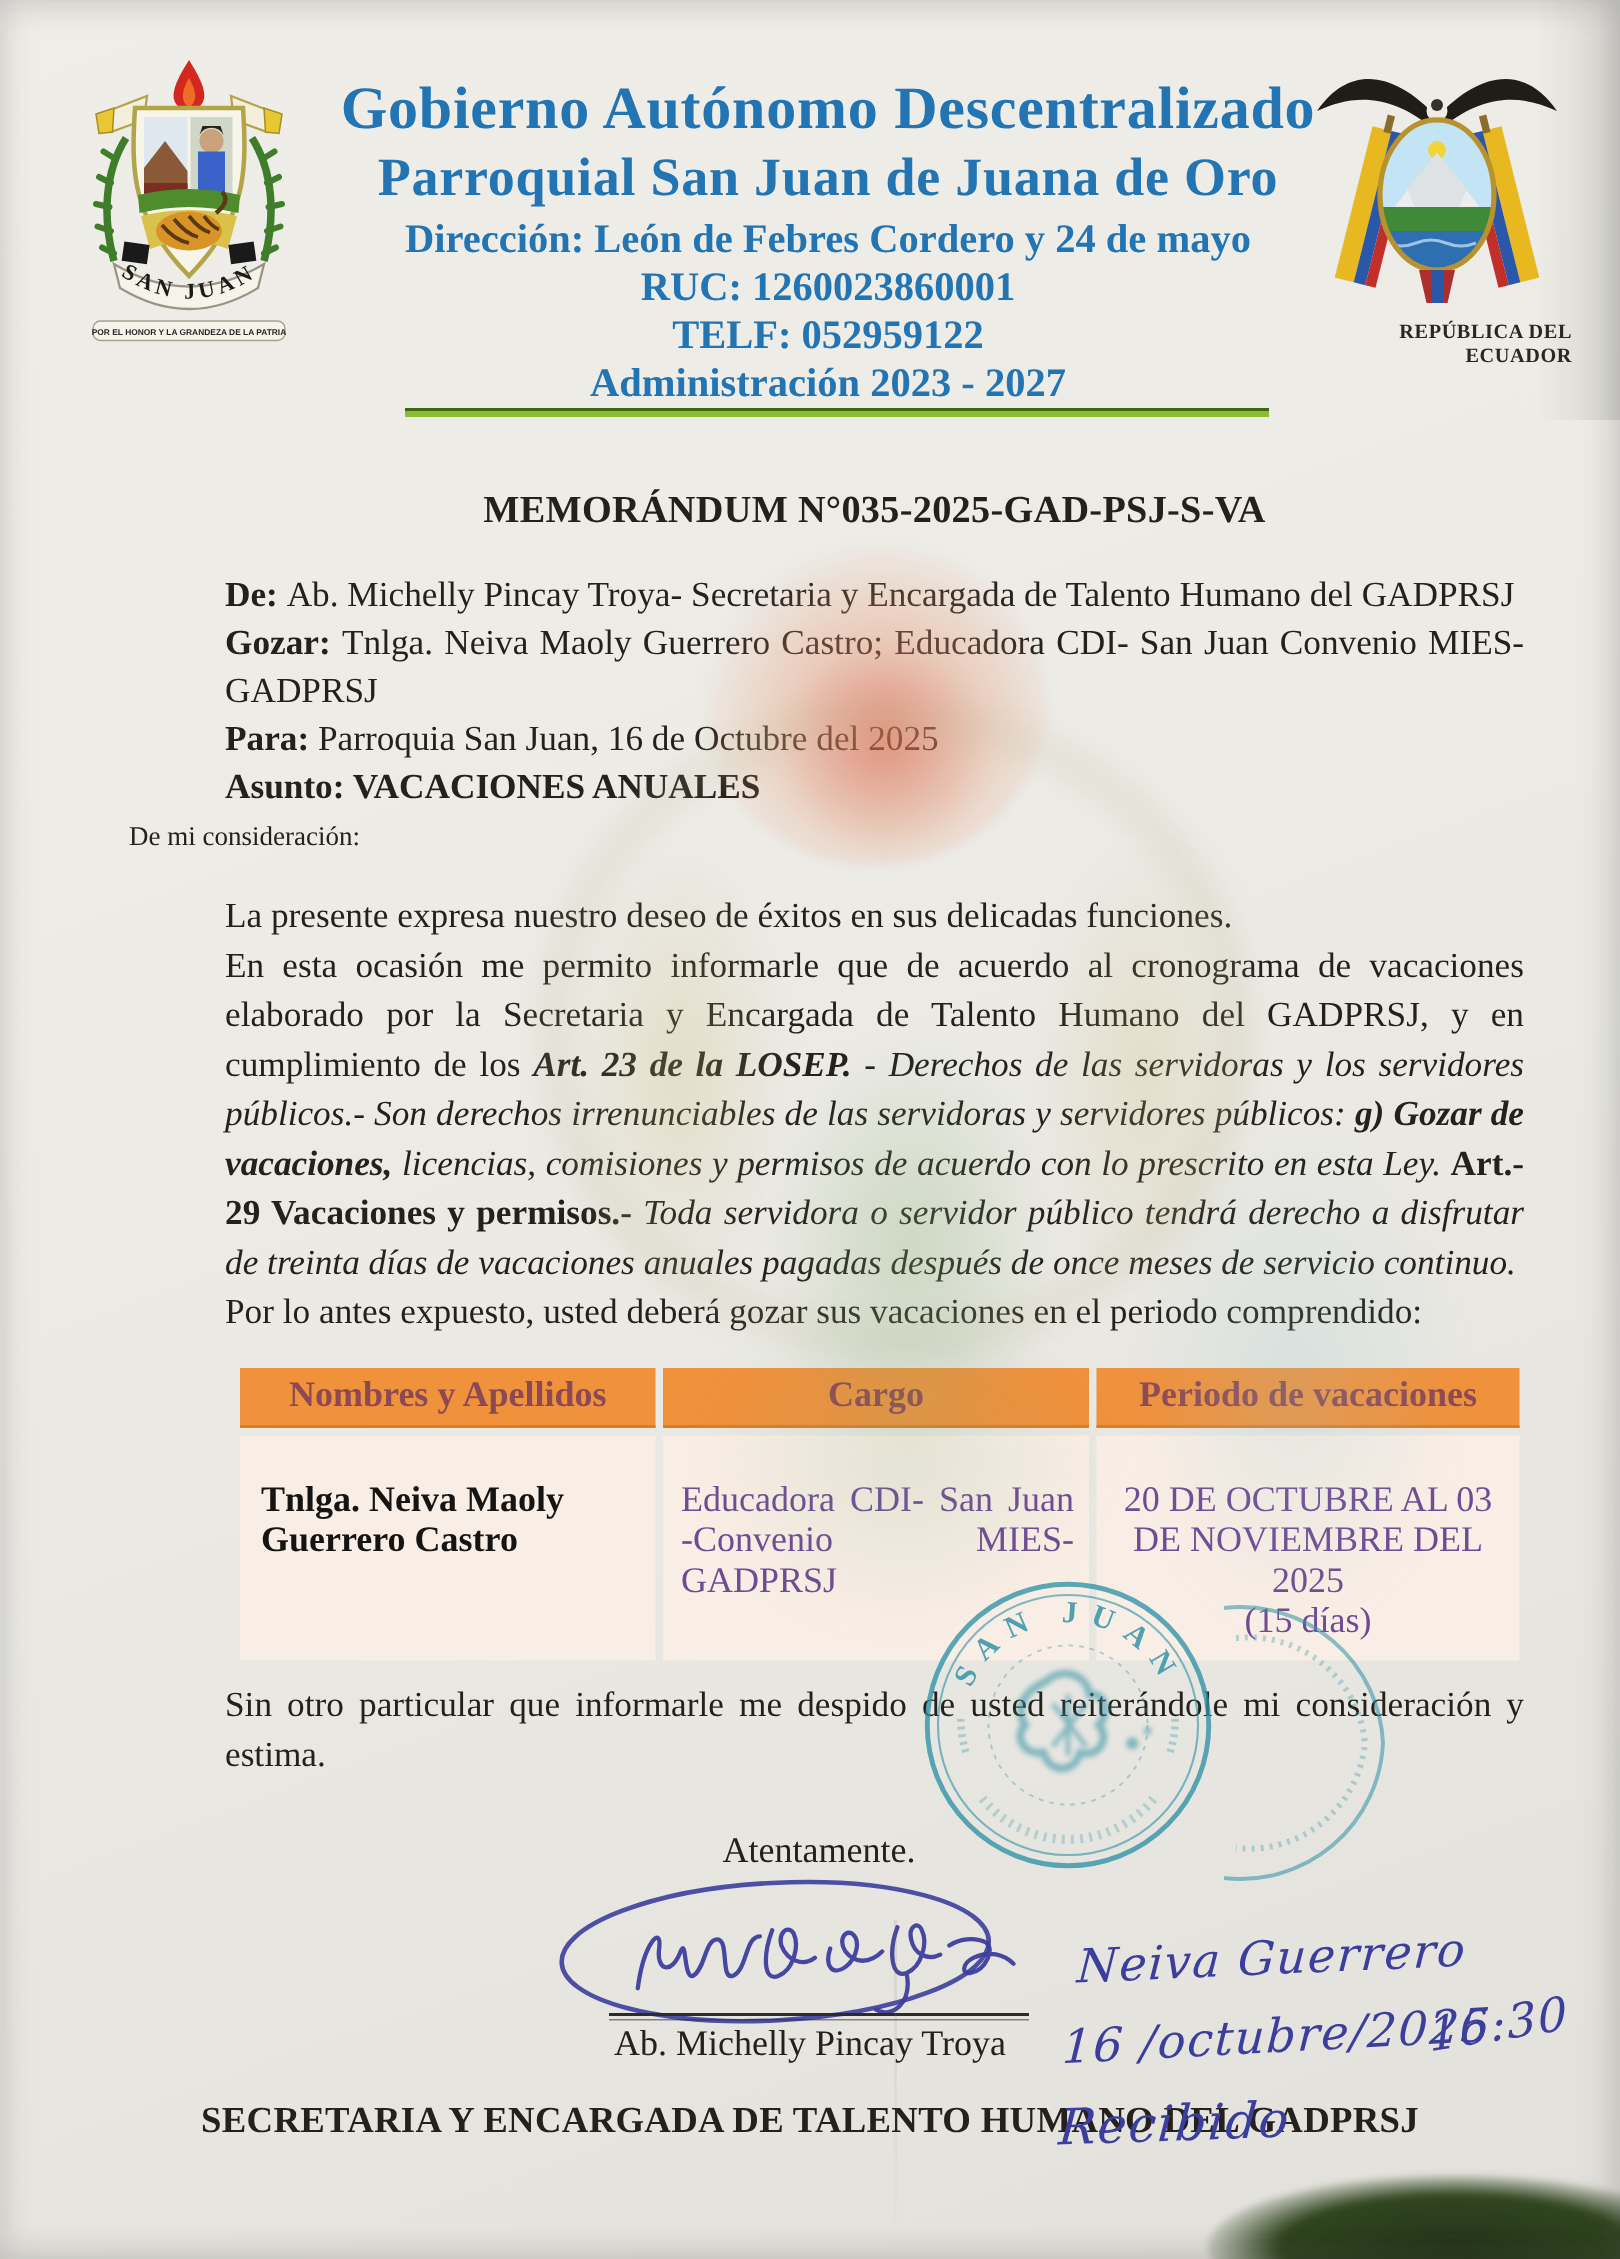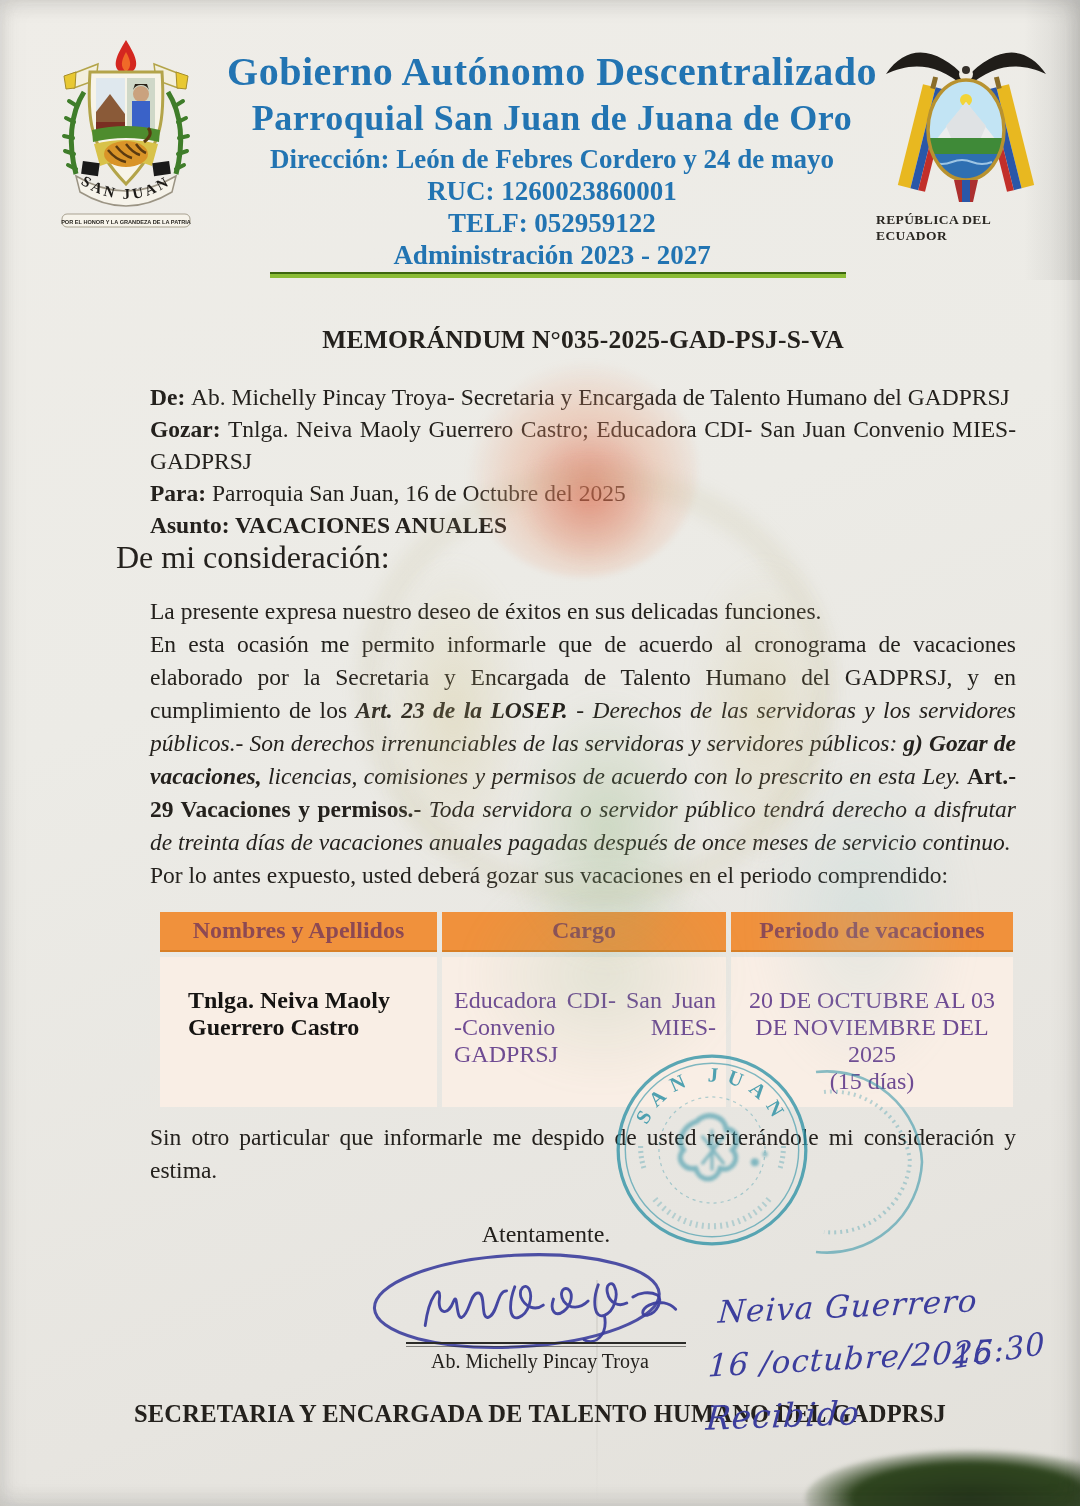--- a/index.html
+++ b/index.html
@@ -36,52 +36,52 @@
   .wm-blue{left:752px; top:750px; width:220px; height:340px; filter:blur(11px);
     background:radial-gradient(ellipse, rgba(150,200,205,.20) 0%, rgba(150,200,205,0) 70%);}
   .wm-base{left:462px; top:860px; width:280px; height:230px; filter:blur(10px);
     background:radial-gradient(ellipse, rgba(120,170,130,.16) 0%, rgba(120,170,130,0) 70%);}
   .desk-edge{position:absolute; right:-55px; bottom:-40px; width:330px; height:96px; border-radius:50%;
     background:radial-gradient(ellipse, #26361c 0%, #2f451f 50%, rgba(47,69,31,0) 74%); filter:blur(2px);}
   .crease-v{position:absolute; left:596px; top:1280px; width:2px; height:226px;
     background:linear-gradient(rgba(110,105,96,.14), rgba(110,105,96,0)); pointer-events:none;}
   
   .seal-left{position:absolute; left:46px; top:34px; width:160px;}
-  .seal-right{position:absolute; right:22px; top:28px; width:182px; text-align:left;}
+  .seal-right{position:absolute; right:32px; top:28px; width:182px; text-align:right;}
   .seal-right .caption{font-size:13.5px; font-weight:bold; letter-spacing:.4px; color:#2a2722; margin-top:2px;}
   
   .header{padding-top:52px; text-align:center; transform:translateX(12px); line-height:1;}
   .h-line1{font-size:40px; font-weight:bold; color:var(--blue); letter-spacing:.5px;}
   .h-line2{font-size:36px; font-weight:bold; color:var(--blue); margin-top:8px; letter-spacing:.5px;}
   .h-addr{font-size:27px; font-weight:bold; color:var(--blue); margin-top:10px;}
   .h-ruc,.h-telf,.h-admin{font-size:27px; font-weight:bold; color:var(--blue); margin-top:5px;}
   .green-line{width:576px; height:6px; margin:3px auto 0; transform:translateX(6px);
     background:linear-gradient(to bottom, var(--green_dark) 0 32%, var(--green_line) 32% 100%);}
   
   .memo-title{margin:47px 64px 0 150px; text-align:center; font-size:25.5px; font-weight:bold; letter-spacing:.2px;}
   .fields{margin:26px 64px 0 150px; font-size:23.5px; line-height:32px; text-align:justify;}
-  .salutation{margin:0 64px 0 116px; font-size:32px; line-height:32px;}
+  .salutation{margin:0 64px 0 86px; font-size:18px; line-height:32px;}
   .bodytext{margin:22px 64px 0 150px; font-size:23.5px; line-height:33px;}
   .bodytext p.just{text-align:justify;}
   .b{font-weight:bold;} .i{font-style:italic;}
   
   .vac-table{margin:20px 0 0 160px; width:853px; display:grid; grid-template-columns:277px 284px 282px; gap:5px; font-size:24px;}
   .vac-th{background:var(--orange); color:var(--maroon); font-weight:bold; text-align:center; padding:5px 0 6px; border-bottom:2px solid #d87f26;}
   .vac-td{background:#f9eee5; min-height:150px;}
-  .vac-td.name{color:#161412; font-weight:bold; padding:30px 12px 8px 28px;}
+  .vac-td.name{color:#161412; font-weight:bold; padding:30px 12px 8px 14px;}
   .vac-td.cargo{color:var(--purple); padding:30px 10px 8px 12px; text-align:justify;}
   .vac-td.periodo{color:var(--purple); padding:30px 8px 8px 8px; text-align:center;}
   
   .closing{margin:14px 64px 0 150px; font-size:23.5px; line-height:33px; text-align:justify;}
   .atent{margin-top:34px; text-align:center; font-size:24px; transform:translateX(6px);}
   .sig-area{position:relative; height:150px; margin-top:2px;}
   .sig-svg{position:absolute; left:362px; top:-8px; width:330px; height:112px;}
   .sig-underline{position:absolute; left:406px; top:92px; width:280px; height:5px;
     border-top:2.5px solid #2b2b28; border-bottom:1px solid rgba(43,43,40,.55);}
-  .sig-name{position:absolute; top:100px; left:0; width:100%; text-align:center; font-size:20px;}
+  .sig-name{position:absolute; top:100px; left:0; width:100%; text-align:center; font-size:24px;}
   .sig-title{text-align:center; font-size:24.5px; font-weight:bold; letter-spacing:.2px;}
   
   .stamp{position:absolute; left:610px; top:1048px; width:204px; height:204px; opacity:.92;}
   .stamp2{position:absolute; left:798px; top:1066px; width:132px; height:192px; opacity:.55;}
   
   .hand{position:absolute; color:var(--ink); font-family:"DejaVu Serif",serif; font-style:italic; letter-spacing:1px;}
   .hw1{left:718px; top:1288px; font-size:31px; transform:rotate(-2.5deg) skewX(-6deg);}
   .hw2{left:708px; top:1340px; font-size:31px; transform:rotate(-3deg) skewX(-6deg);}
   .hw-time{left:952px; top:1332px; font-size:31px; transform:rotate(-9deg) skewX(-6deg); position:absolute;}
   .hw3{left:706px; top:1396px; font-size:33px; transform:rotate(-2deg) skewX(-6deg);}

